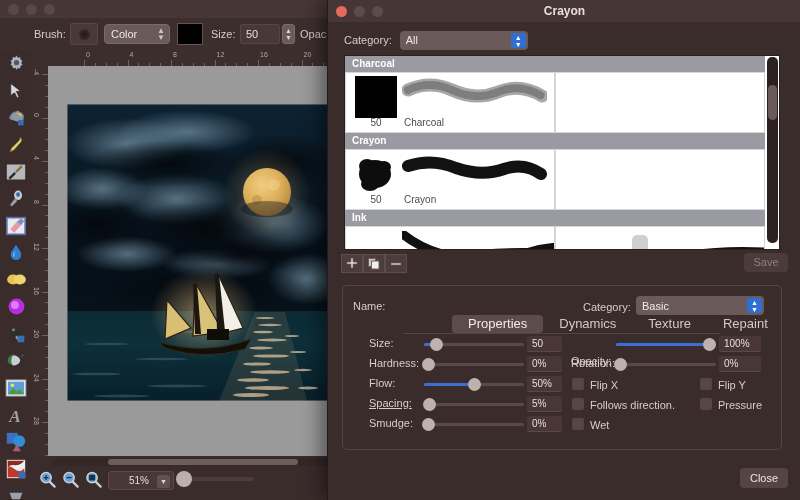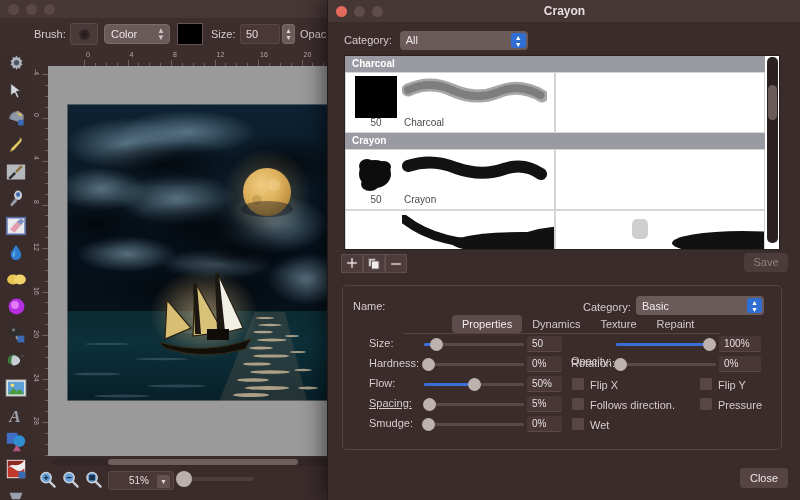--- a/index.html
+++ b/index.html
@@ -209,22 +209,22 @@
     color: #eae2e2; font-size: 11px; display: flex; align-items: center; padding: 0 5px;
   }
   .cat2-popup {
     width: 128px; height: 19px; background: #6a5a5a;
     border-radius: 4px; display: flex; align-items: center;
     padding: 0 6px; color: #f0eaea; font-size: 11px; position: relative;
   }
 
   .tabs { position: absolute; left: 452px; top: 315px; display: flex; }
   .tab {
-    height: 18px; padding: 0 10px; color: #d3c9c9;
-    font-size: 11px; line-height: 18px;
+    height: 18px; padding: 0 16px; color: #d3c9c9;
+    font-size: 13px; line-height: 18px;
     border-radius: 4px; user-select: none;
   }
   .tab.active { background: #5e4b4b; color: #f2ecec; }
   .tab-underline {
     position: absolute; left: 403px; top: 333px; width: 318px;
     height: 1px; background: #56433f;
   }
 
   .prop-label { color: #d6cccc; font-size: 11px; text-align: left; }
   .slider-track {
@@ -665,20 +665,21 @@
               <ellipse cx="15" cy="31" rx="9" ry="7" fill="#0d0d0d"></ellipse>
             </svg></div>
           <div class="cell-stroke"><svg width="145" height="34" viewBox="0 0 145 34">
               <path d="M6 12 q24 -8 48 2 q26 9 48 1 q20 -7 37 5" stroke="#121212" stroke-width="12" fill="none" stroke-linecap="round"></path>
             </svg></div>
           <div class="cell-size">50</div>
           <div class="cell-name">Crayon</div>
         </div>
         <div class="brush-cell"></div>
       </div>
+      <div class="group-header">Ink</div>
       <div class="group-body">
         <div class="brush-cell">
           <div class="cell-stroke"><svg width="190" height="34" viewBox="0 0 190 34">
               <path d="M2 4 q18 14 42 20 q40 10 80 -2 q32 -10 64 -4" stroke="#111" stroke-width="9" fill="none" stroke-linecap="round"></path>
               <ellipse cx="120" cy="28" rx="70" ry="11" fill="#111"></ellipse>
             </svg></div>
         </div>
         <div class="brush-cell">
           <div class="cell-stroke"><svg width="190" height="34" viewBox="0 0 190 34">
               <rect x="20" y="4" width="16" height="20" rx="5" fill="#cfcfcf"></rect>

